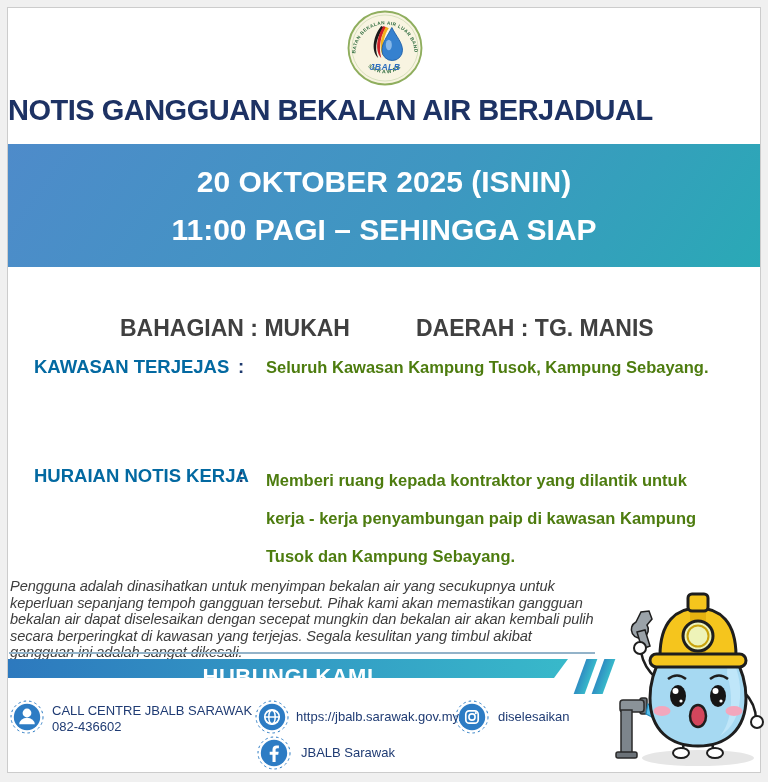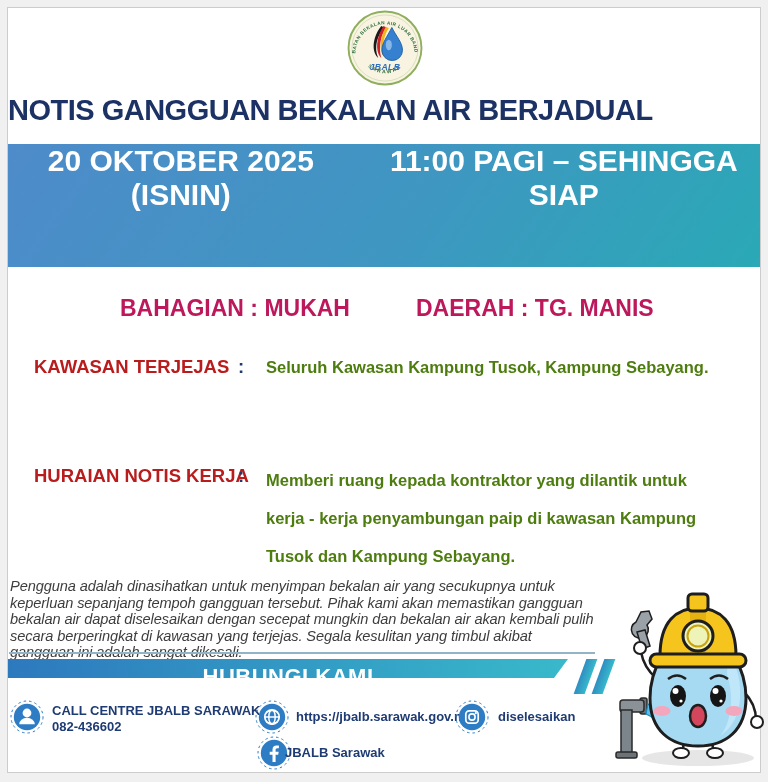--- a/index.html
+++ b/index.html
@@ -5,53 +5,53 @@
   html,body{margin:0;padding:0;}
   body{
     width:768px;height:782px;background:#f0f0f0;overflow:hidden;
     font-family:"Liberation Sans", sans-serif;position:relative;
   }
   .card{
     position:absolute;left:7px;top:7px;width:752px;height:764px;
     background:#ffffff;border:1px solid #cccccc;overflow:visible;
   }
   .abs{position:absolute;}
-  .navy{color:#be185d;}
+  .navy{color:#404040;margin-top:20px;}
   .page-title{
     width:752px;top:86px;text-align:left;font-size:29px;font-weight:bold;
     color:#1d3264;letter-spacing:-0.5px;
   }
   .banner{
     left:0;top:136px;width:752px;height:123px;
     background:linear-gradient(125deg,#4e8bca 0%,#3e97c1 55%,#2aa9b6 100%);
     color:#ffffff;text-align:center;font-weight:bold;font-size:30px;
-    display:flex;flex-direction:row;justify-content:center;gap:14px;
+    display:flex;flex-direction:column;justify-content:center;gap:14px;
   }
   .region-row{top:287px;width:752px;font-size:23px;font-weight:bold;}
   .region-bahagian{left:112px;top:0;}
   .region-daerah{left:408px;top:0;}
-  .sec-label{font-size:18.5px;font-weight:bold;color:#b91c1c;}
+  .sec-label{font-size:18.5px;font-weight:bold;color:#0369a1;}
   .sec-colon{font-size:18.5px;font-weight:bold;color:#1e3a6e;}
   .sec-value{font-size:16.5px;font-weight:bold;color:#4d7c0f;}
   .disclaimer{
     left:2px;top:570px;width:588px;color:#3d3d3d;font-style:italic;
     font-size:14.6px;line-height:16.6px;letter-spacing:-0.1px;
   }
   .divider{left:1px;top:644px;width:586px;height:2px;background:#93b3c9;}
   .hubungi-bar{
     left:0;top:651px;width:560px;height:19px;
     background:linear-gradient(90deg,#2d79be 0%,#38b9ca 100%);
     clip-path:polygon(0 0,100% 0,calc(100% - 14px) 100%,0 100%);
     color:#fff;font-weight:bold;font-size:22px;text-align:center;line-height:35px;
     letter-spacing:0.5px;
   }
   .stripe{top:651px;width:11px;height:35px;transform:skewX(-20deg);background:linear-gradient(90deg,#2f8ec2,#38b9ca);}
   .stripe1{left:572px;}
   .stripe2{left:590px;}
-  .contact-text{font-size:13px;font-weight:bold;color:#1f3b73;line-height:16px;}
+  .contact-text{font-size:13px;font-weight:normal;color:#1f3b73;line-height:16px;}
   .icon-wrap{width:34px;height:34px;}
   .mascot{left:598px;top:570px;width:160px;height:198px;}
   a{text-decoration:none;color:inherit;}
 </style>
 </head>
 <body>
 
 <div class="card">
 
   <div class="abs" style="left:339px;top:2px;width:76px;height:76px;">
@@ -147,21 +147,21 @@
   </div>
   <span class="abs contact-text" style="left:490px;top:701px;">diselesaikan</span>
 
   <div class="abs icon-wrap" style="left:249px;top:728px;">
     <svg width="34" height="34" viewBox="0 0 34 34">
       <circle cx="17" cy="17" r="16" fill="none" stroke="#2d7cc4" stroke-width="1" stroke-dasharray="2.5 3"></circle>
       <circle cx="17" cy="17" r="13.2" fill="#2d7cc4"></circle>
       <path d="M18.6 26 v-7.2 h2.6 l0.5-3 h-3.1 v-1.9 c0-0.9 0.4-1.7 1.8-1.7 h1.5 V9.6 c-0.3 0-1.3-0.1-2.4-0.1 c-2.4 0-4 1.4-4 4 v2.3 h-2.8 l0 3 h2.8 V26 Z" fill="#ffffff"></path>
     </svg>
   </div>
-  <span class="abs contact-text" style="left:277px;top:737px;">JBALB Sarawak</span>
+  <span class="abs contact-text" style="left:293px;top:737px;">JBALB Sarawak</span>
 
   <div class="abs mascot">
     <svg width="160" height="198" viewBox="0 0 160 198">
       <ellipse cx="92" cy="180" rx="56" ry="8" fill="#e6e6e6"></ellipse>
 
       <rect x="34" y="120" width="7" height="16" rx="2" fill="#6b7278" stroke="#2a2a2a" stroke-width="1.5"></rect>
       <rect x="14" y="122" width="24" height="12" rx="3" fill="#8a9298" stroke="#2a2a2a" stroke-width="1.5"></rect>
       <rect x="15" y="132" width="11" height="44" fill="#7d858c" stroke="#2a2a2a" stroke-width="1.5"></rect>
       <rect x="10" y="174" width="21" height="6" rx="2" fill="#6b7278" stroke="#2a2a2a" stroke-width="1.5"></rect>
 

